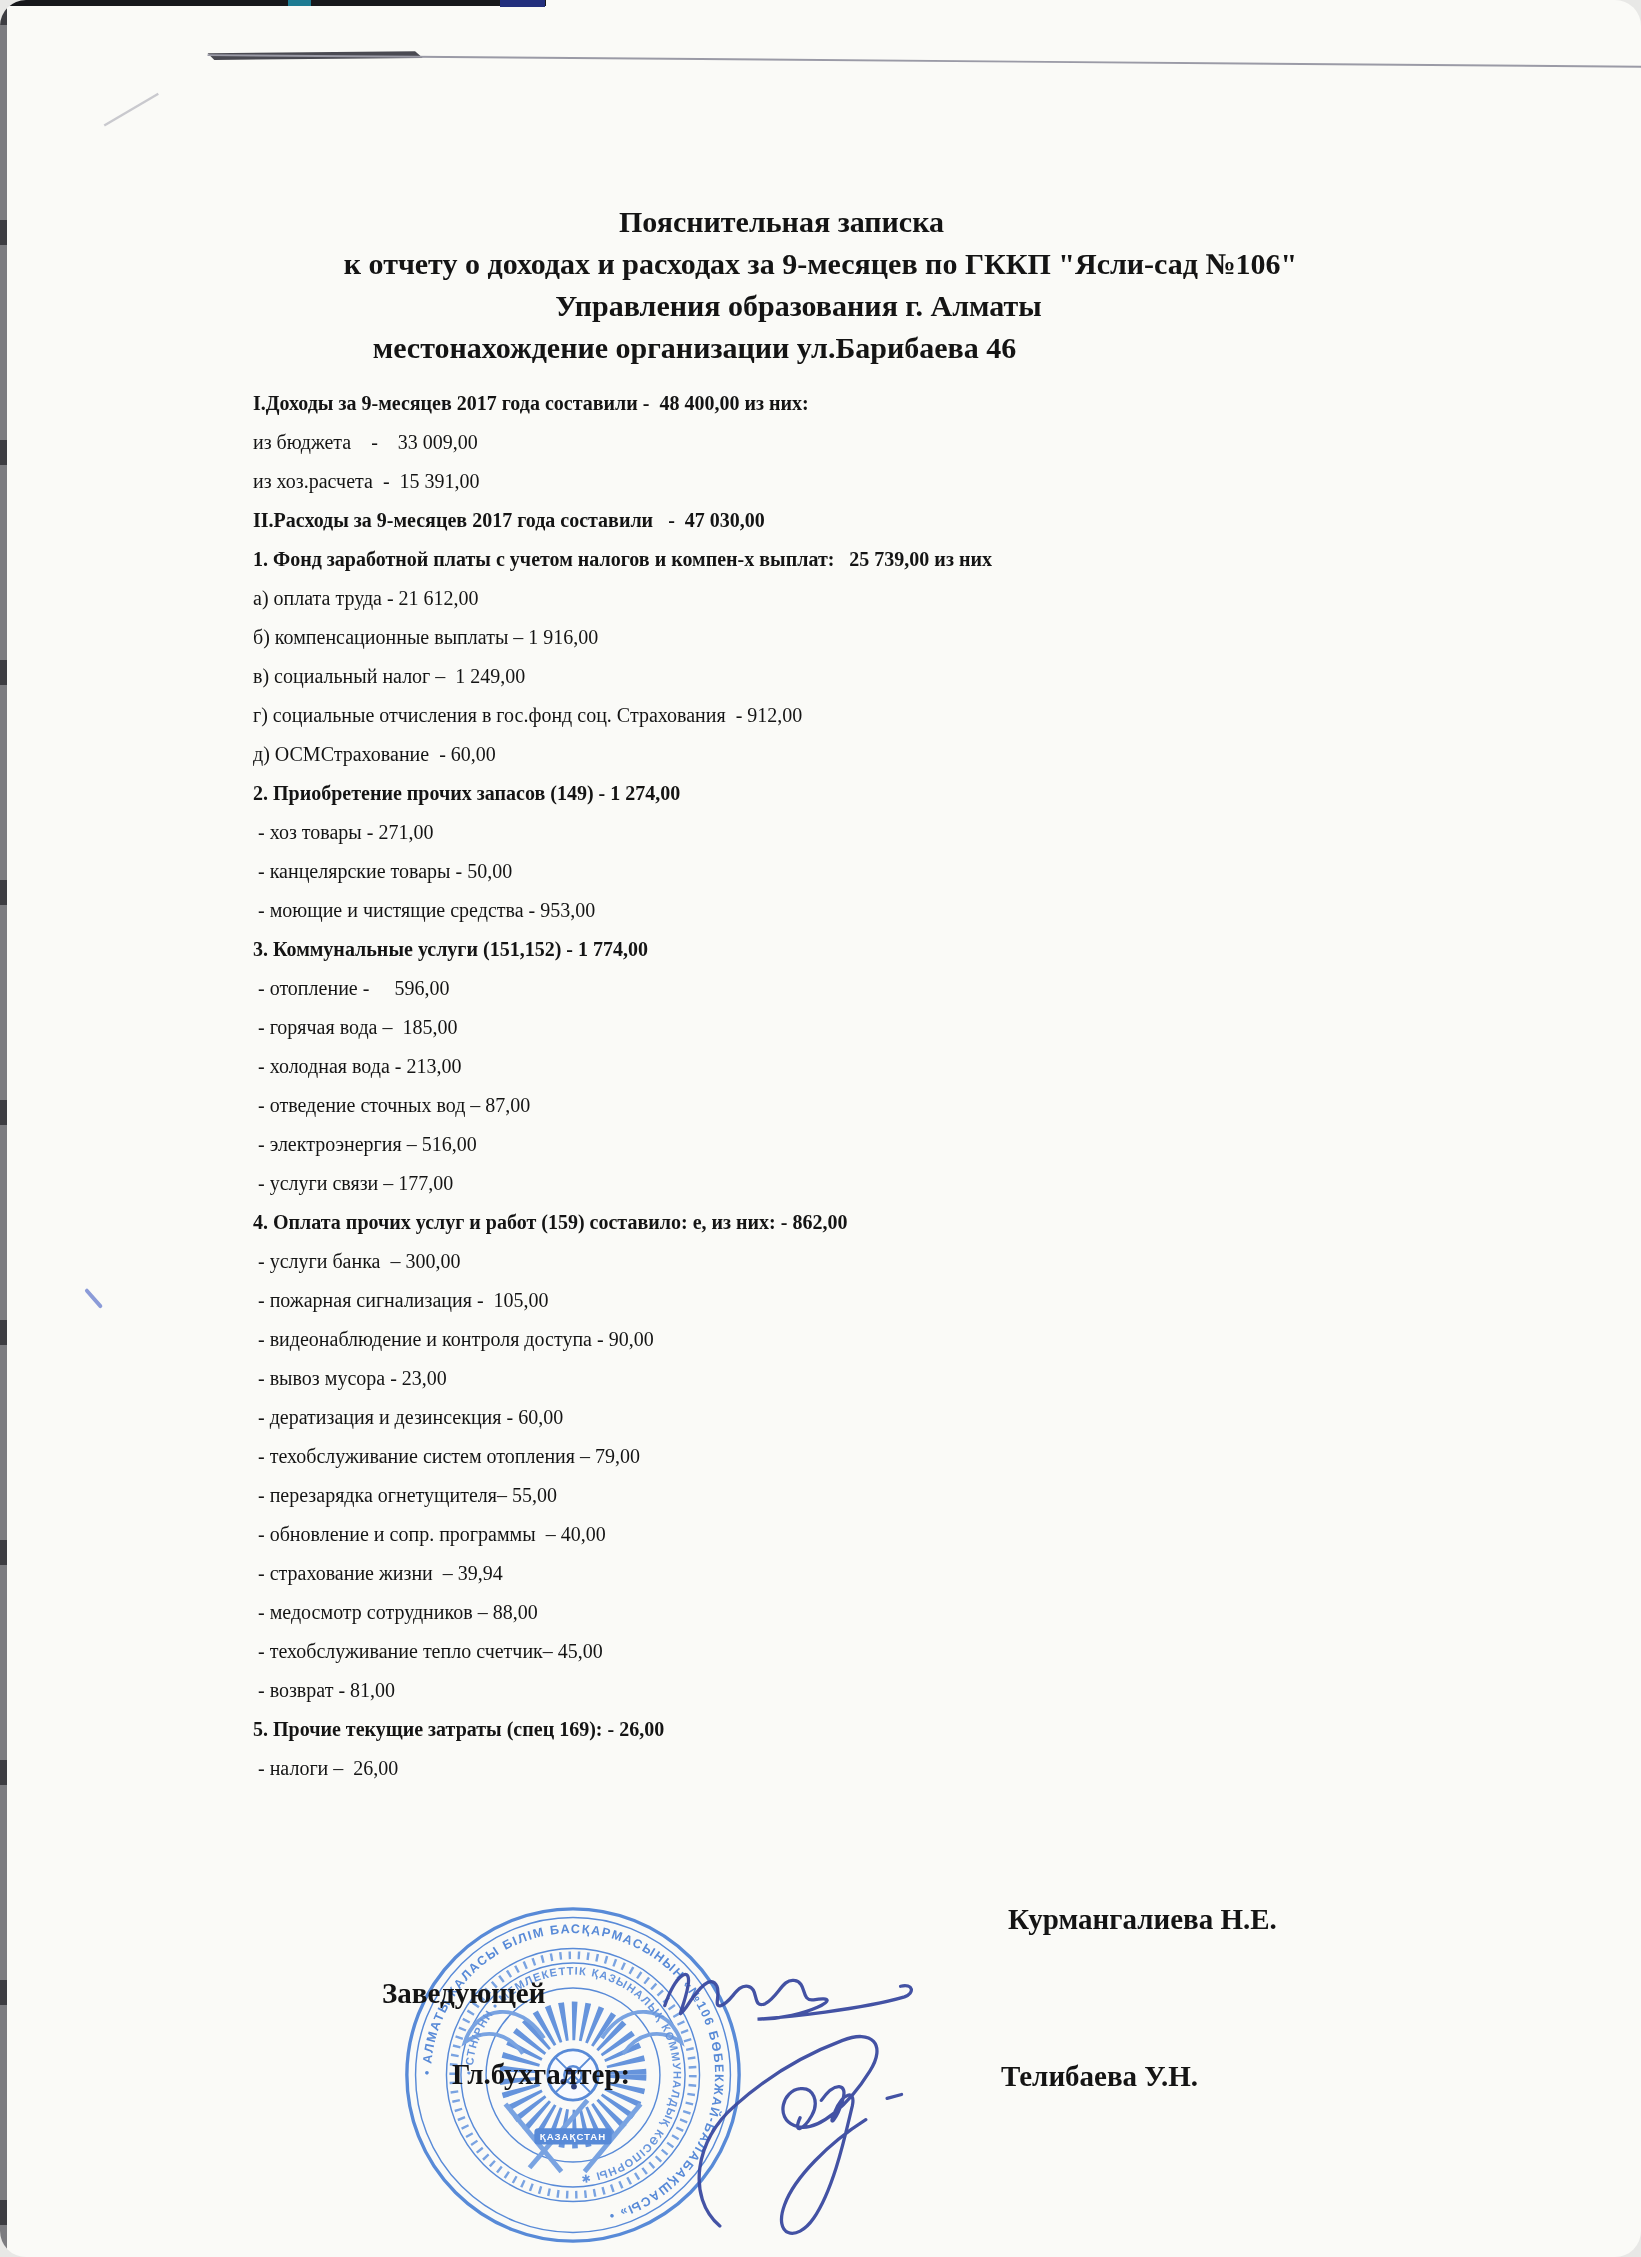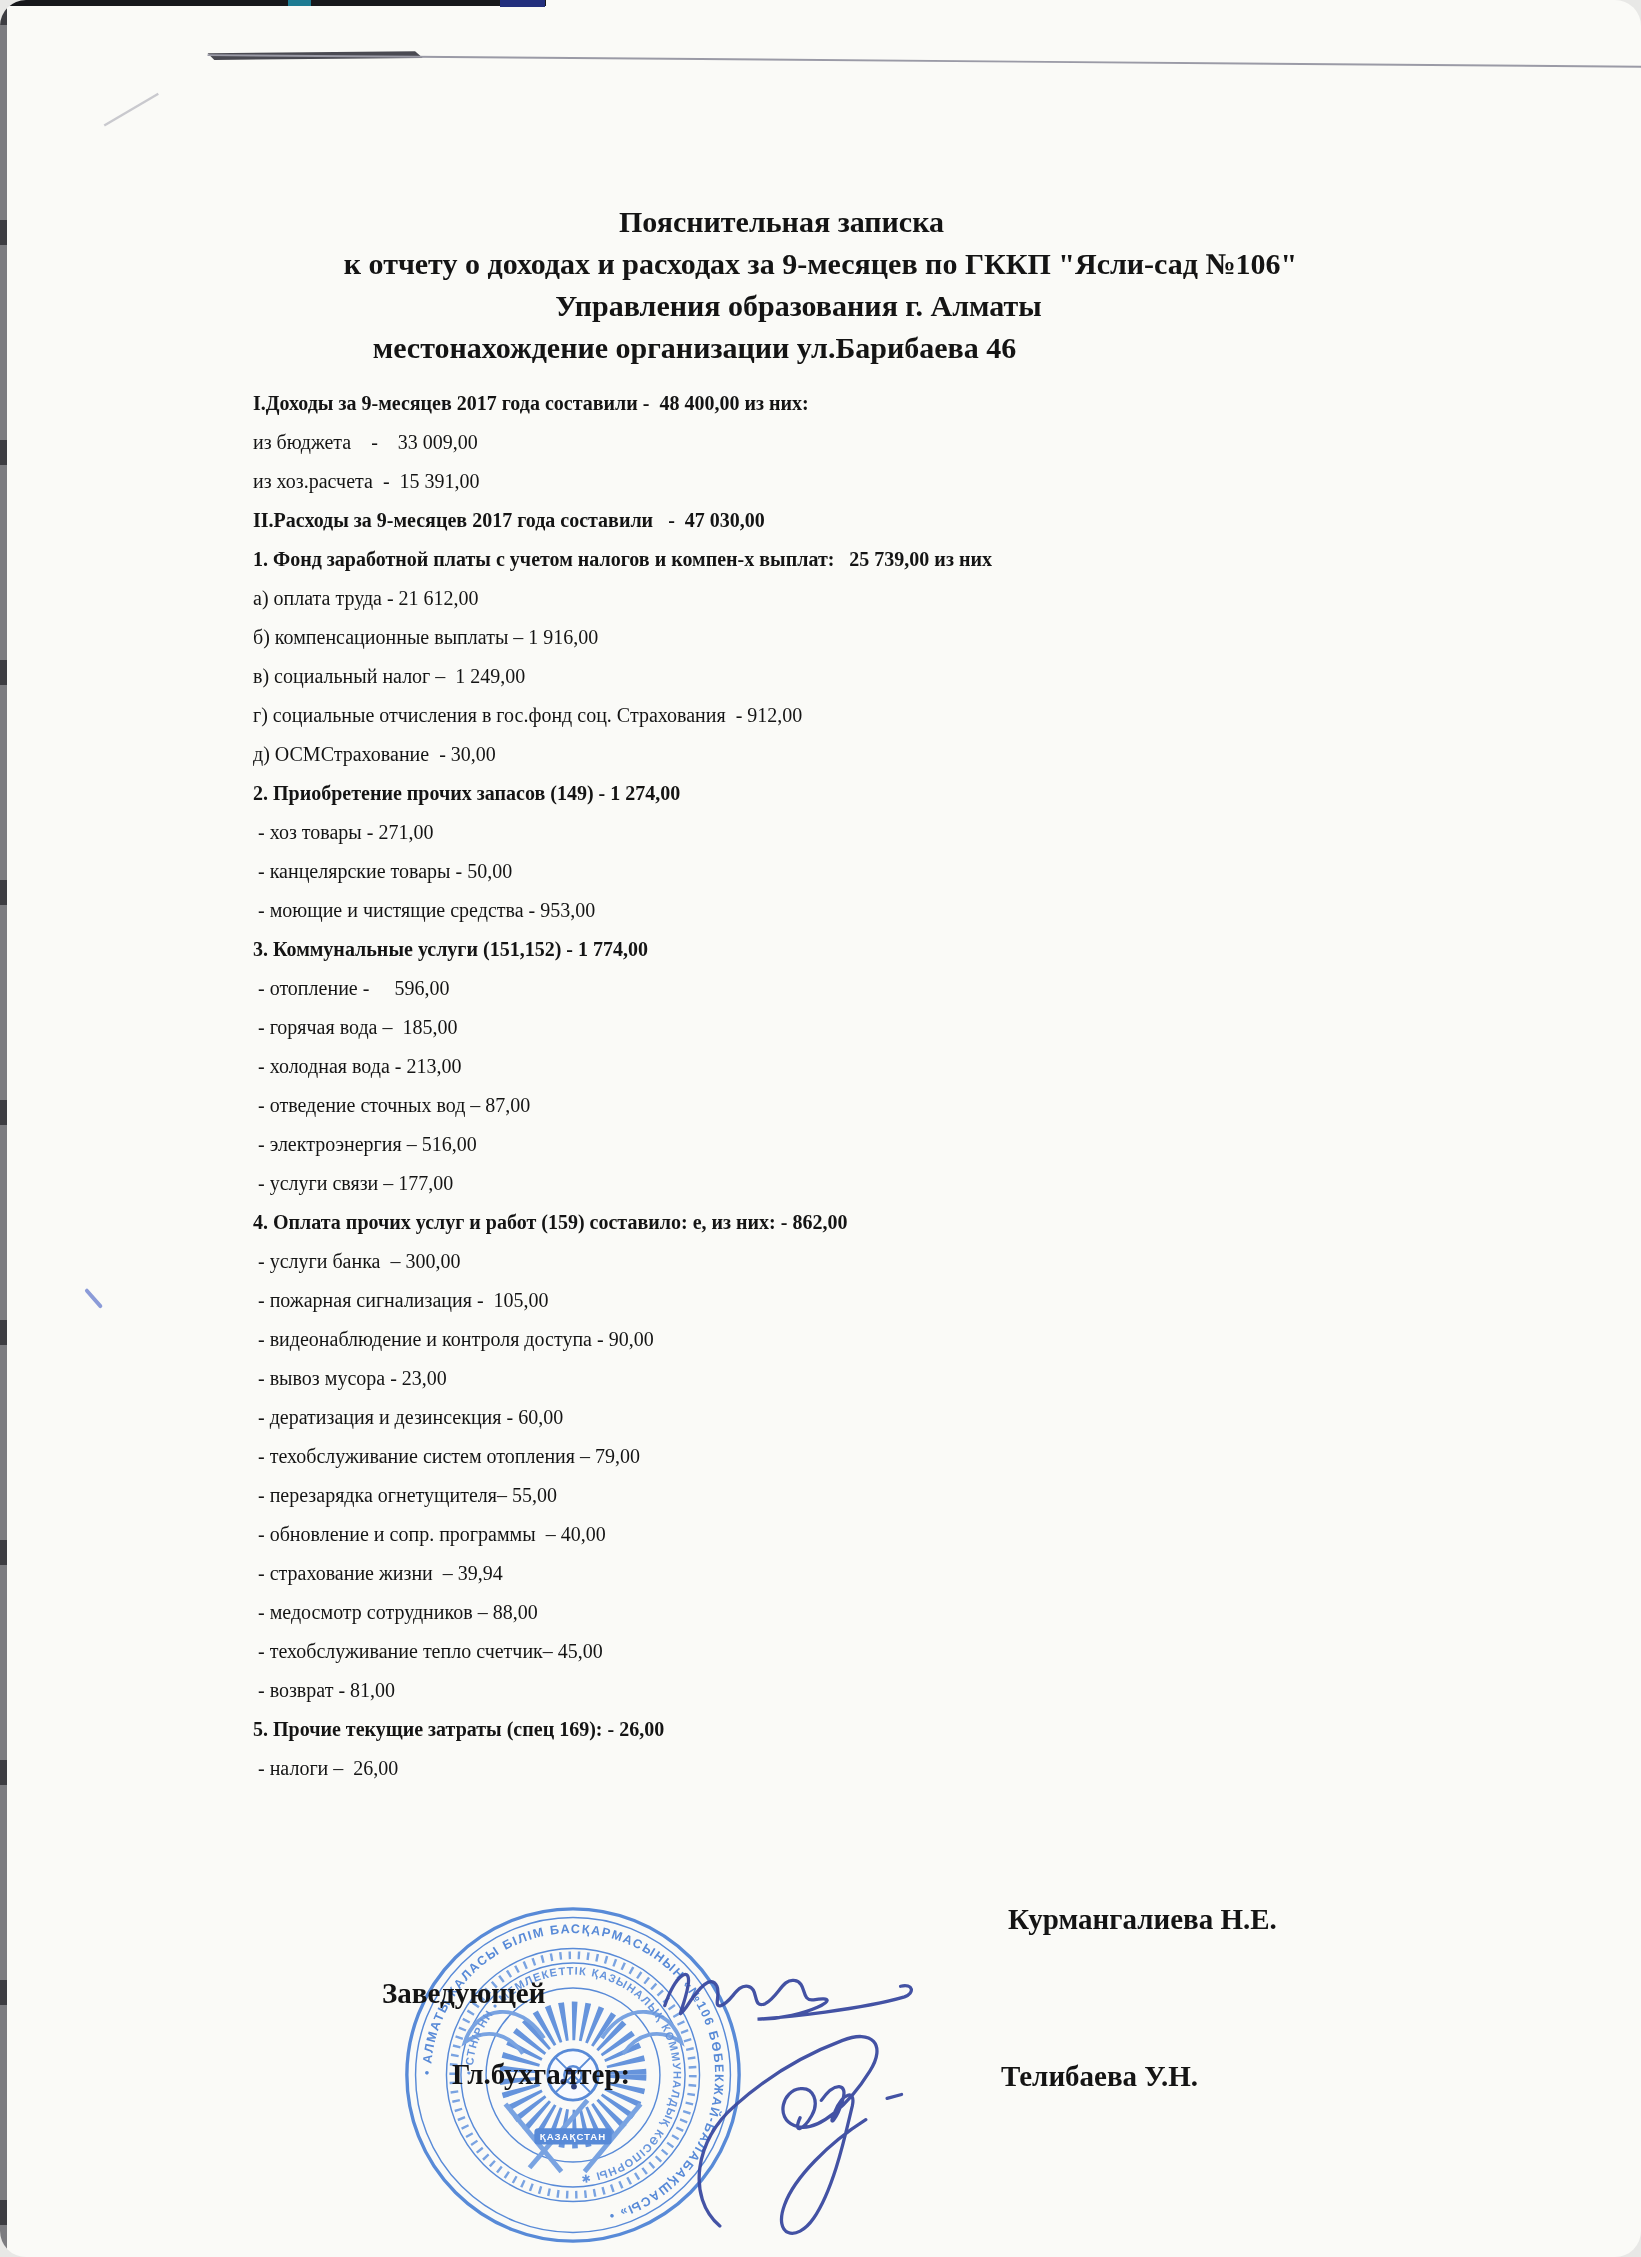--- a/index.html
+++ b/index.html
@@ -67,21 +67,21 @@
   <div class="body-text" id="body-lines">
       <div class="bl b">I.Доходы за 9-месяцев 2017 года составили -  48 400,00 из них:</div>
       <div class="bl">из бюджета    -    33 009,00</div>
       <div class="bl">из хоз.расчета  -  15 391,00</div>
       <div class="bl b">II.Расходы за 9-месяцев 2017 года составили   -  47 030,00</div>
       <div class="bl b">1. Фонд заработной платы с учетом налогов и компен-х выплат:   25 739,00 из них</div>
       <div class="bl">а) оплата труда - 21 612,00</div>
       <div class="bl">б) компенсационные выплаты – 1 916,00</div>
       <div class="bl">в) социальный налог –  1 249,00</div>
       <div class="bl">г) социальные отчисления в гос.фонд соц. Страхования  - 912,00</div>
-      <div class="bl">д) ОСМСтрахование  - 30,00</div>
+      <div class="bl">д) ОСМСтрахование  - 60,00</div>
       <div class="bl b">2. Приобретение прочих запасов (149) - 1 274,00</div>
       <div class="bl"> - хоз товары - 271,00</div>
       <div class="bl"> - канцелярские товары - 50,00</div>
       <div class="bl"> - моющие и чистящие средства - 953,00</div>
       <div class="bl b">3. Коммунальные услуги (151,152) - 1 774,00</div>
       <div class="bl"> - отопление -     596,00</div>
       <div class="bl"> - горячая вода –  185,00</div>
       <div class="bl"> - холодная вода - 213,00</div>
       <div class="bl"> - отведение сточных вод – 87,00</div>
       <div class="bl"> - электроэнергия – 516,00</div>

